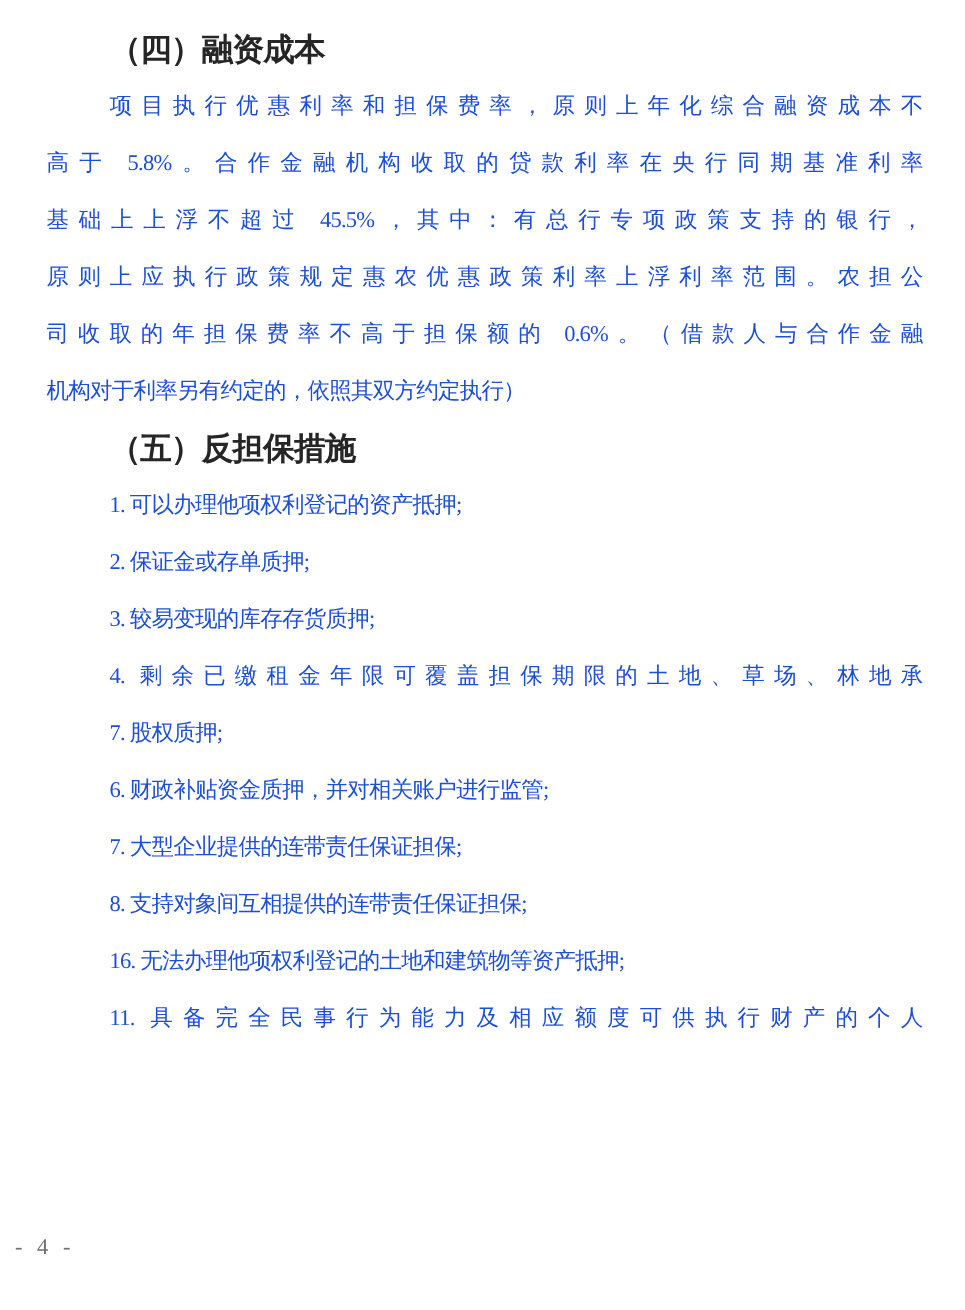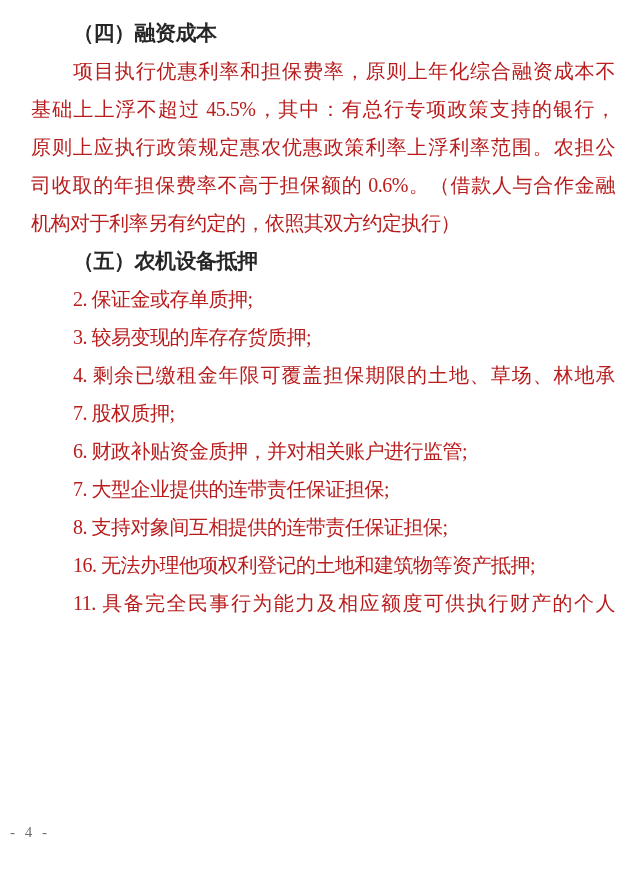--- a/index.html
+++ b/index.html
@@ -10,25 +10,25 @@
   }
   .page {
     position: relative;
     width: 643px; height: 873px;
     box-sizing: border-box;
     padding: 14px 28px 12px 31px;
     overflow: hidden;
     background: #ffffff;
   }
   .ln {
-    font-size: 20px;
+    font-size: 15px;
     line-height: 38px;
     height: 38px;
     letter-spacing: -0.5px;
-    color: #b91c1c;
+    color: #1d4ed8;
     white-space: nowrap;
   }
   
   .fill {
     white-space: normal;
     text-align: justify;
     text-align-last: justify;
     text-justify: inter-character;
   }
   
@@ -47,27 +47,29 @@
   }
 </style>
 </head>
 <body>
 
 <div class="page">
 
   <div class="ln ind hd">（四）融资成本</div>
 
   <div class="ln ind fill">项目执行优惠利率和担保费率，原则上年化综合融资成本不</div>
+  <div class="ln fill">高于 5.8%。合作金融机构收取的贷款利率在央行同期基准利率</div>
   <div class="ln fill">基础上上浮不超过 45.5%，其中：有总行专项政策支持的银行，</div>
   <div class="ln fill">原则上应执行政策规定惠农优惠政策利率上浮利率范围。农担公</div>
   <div class="ln fill">司收取的年担保费率不高于担保额的 0.6%。（借款人与合作金融</div>
   <div class="ln">机构对于利率另有约定的，依照其双方约定执行）</div>
 
-  <div class="ln ind hd">（五）农机设备抵押</div>
+  <div class="ln ind hd">（五）反担保措施</div>
 
+  <div class="ln ind">1. 可以办理他项权利登记的资产抵押;</div>
   <div class="ln ind">2. 保证金或存单质押;</div>
   <div class="ln ind">3. 较易变现的库存存货质押;</div>
   <div class="ln ind fill">4. 剩余已缴租金年限可覆盖担保期限的土地、草场、林地承</div>
   <div class="ln ind">7. 股权质押;</div>
   <div class="ln ind">6. 财政补贴资金质押，并对相关账户进行监管;</div>
   <div class="ln ind">7. 大型企业提供的连带责任保证担保;</div>
   <div class="ln ind">8. 支持对象间互相提供的连带责任保证担保;</div>
   <div class="ln ind">16. 无法办理他项权利登记的土地和建筑物等资产抵押;</div>
   <div class="ln ind fill">11. 具备完全民事行为能力及相应额度可供执行财产的个人</div>
 

